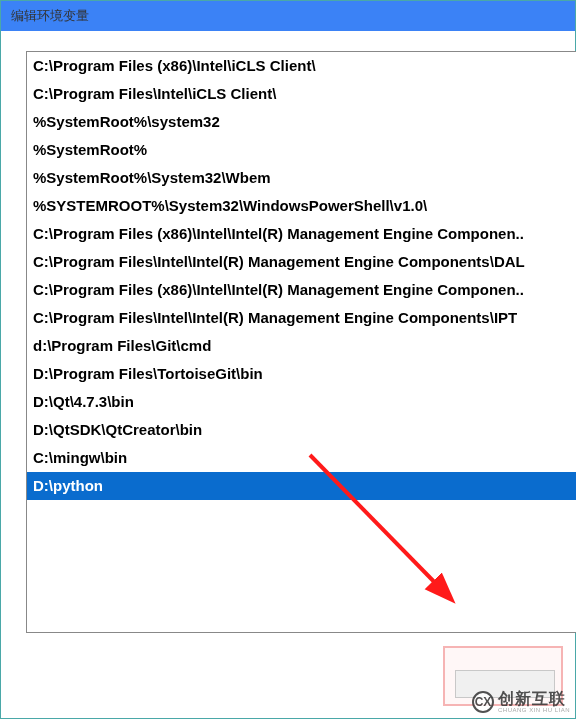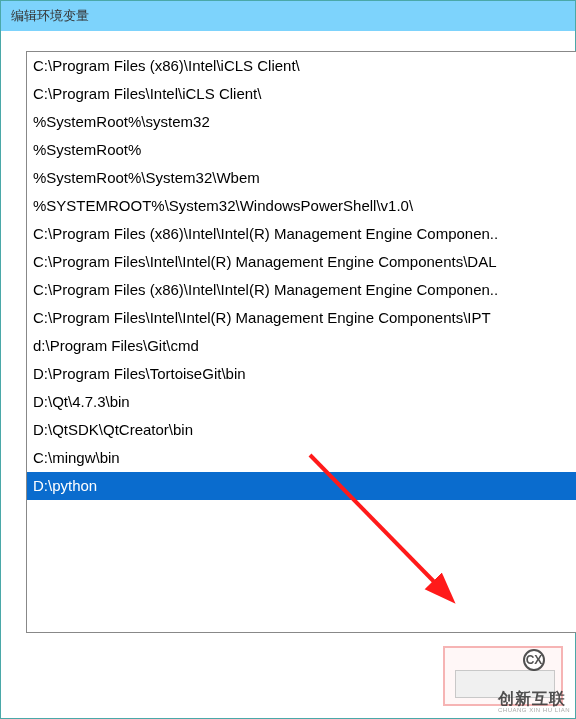--- a/index.html
+++ b/index.html
@@ -17,26 +17,27 @@
       height: 719px;
       border: 1px solid #4aa8a8;
       background: #fff;
       position: relative;
     }
     .titlebar {
       height: 30px;
       padding: 6px 10px;
       font-size: 13px;
       color: #333;
-      background: #7dd3fc;
+      background: #3b82f6;
     }
     .content {
       padding: 20px 6px 20px 25px;
       height: calc(100% - 30px);
       position: relative;
+      font-weight: bold;
     }
     .listbox {
       width: 554px;
       height: 582px;
       border: 1px solid #888;
       background: #fff;
       overflow: hidden;
       position: relative;
     }
     .list-item {
@@ -81,23 +82,22 @@
       width: 576px;
       height: 719px;
       pointer-events: none;
     }
     .watermark {
       position: absolute;
       right: 6px;
       bottom: 6px;
       display: flex;
       align-items: center;
-      gap: 20px;
+      gap: 4px;
       opacity: 0.85;
-      flex-direction: column;
     }
     .wm-icon {
       width: 22px;
       height: 22px;
       border-radius: 50%;
       border: 2px solid #333;
       display: flex;
       align-items: center;
       justify-content: center;
       font-weight: bold;

